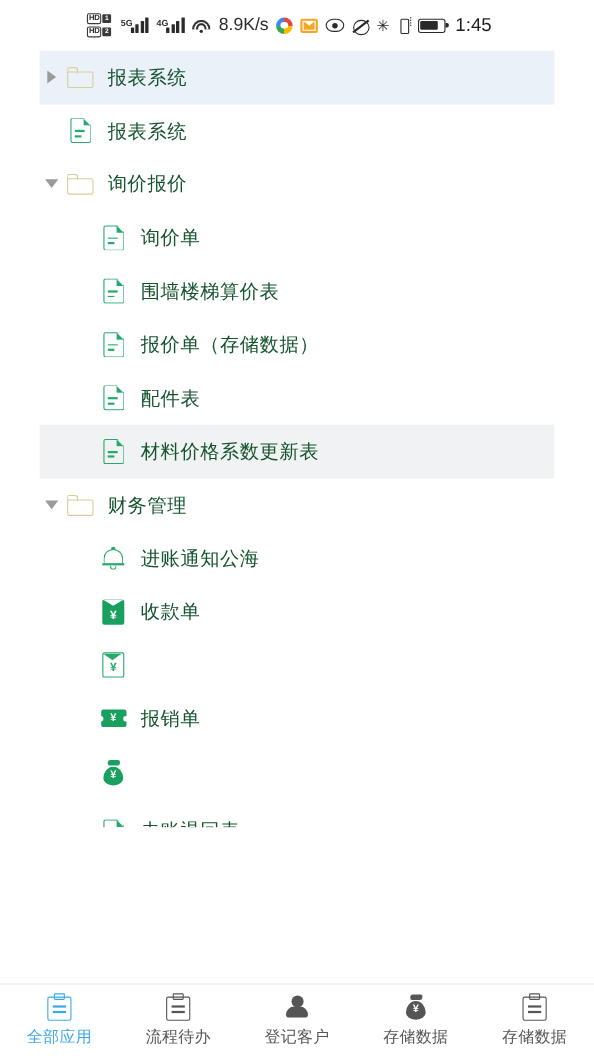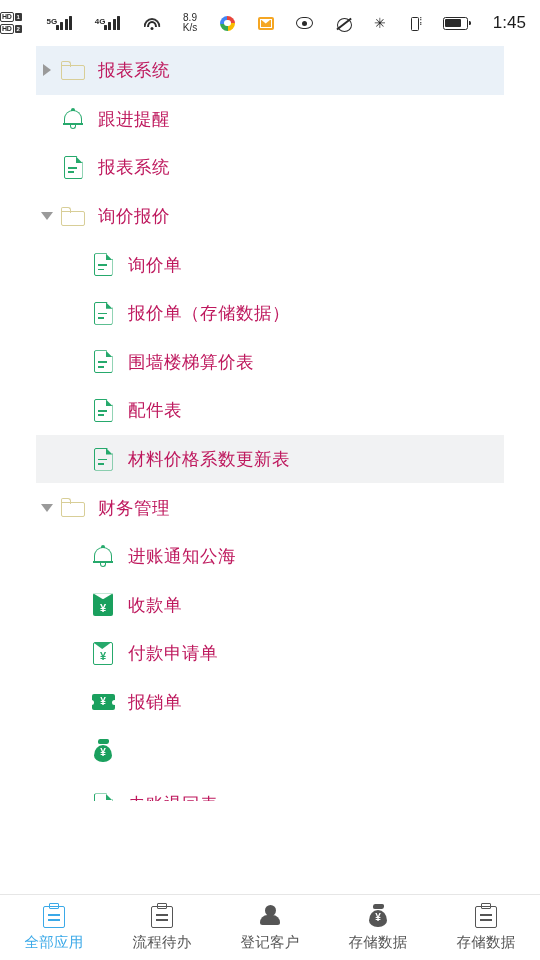--- a/index.html
+++ b/index.html
@@ -7,21 +7,21 @@
     width: 540px; height: 960px;
     background: #ffffff;
     font-family: "Liberation Sans", "DejaVu Sans", sans-serif;
     overflow: hidden;
   }
   #app { position: relative; width: 540px; height: 960px; background: #fff; display: flex; flex-direction: column; }
 
   
   .statusbar {
     height: 46px; flex: 0 0 46px;
-    display: flex; align-items: center; justify-content: space-between;
+    display: flex; align-items: center; justify-content: center;
     padding-right: 14px; gap: 7px;
     background: #ffffff; color: #2a2a2a;
   }
   .sb-hd { display: flex; flex-direction: column; gap: 2px; margin-right: 2px; }
   .hd-row { display: flex; align-items: center; gap: 1px; }
   .hd-badge {
     font-size: 7px; font-weight: 700; line-height: 8px;
     border: 1px solid #3a3a3a; border-radius: 2px;
     padding: 0 1px; letter-spacing: -0.3px;
   }
@@ -38,21 +38,21 @@
   .sig i:nth-child(5) { height: 14px; }
   .wifi { width: 17px; height: 14px; position: relative; }
   .wifi b {
     position: absolute; left: 50%; bottom: 0; transform: translateX(-50%);
     border: 2px solid #2a2a2a; border-bottom: none;
     border-radius: 50% 50% 0 0 / 100% 100% 0 0; display: block;
   }
   .wifi b:nth-child(1) { width: 17px; height: 9px; opacity: .95; bottom: 3px; }
   .wifi b:nth-child(2) { width: 10px; height: 6px; bottom: 3px; }
   .wifi b:nth-child(3) { width: 3px; height: 3px; border-radius: 50%; background: #2a2a2a; border: none; bottom: 0; }
-  .net { display: flex; flex-direction: column; line-height: 10px; font-size: 10px; text-align: center; }
+  .net { display: flex; line-height: 10px; font-size: 16px; text-align: center; }
   .ic-chrome {
     width: 15px; height: 15px; border-radius: 50%;
     background: conic-gradient(#e8453c 0 25%, #f9bb00 0 50%, #35a853 0 75%, #4285f4 0 100%);
     position: relative;
   }
   .ic-chrome::after {
     content: ''; position: absolute; inset: 4.2px; border-radius: 50%; background: #fff;
   }
   .ic-mail {
     width: 16px; height: 13px; background: #f5a623; border-radius: 2px;
@@ -113,21 +113,21 @@
   }
   .row.sel-blue { background: #eaf1f8; margin: 0 36px; }
   .row.sel-gray { background: #f1f2f3; margin: 0 36px; }
   .row .twisty {
     flex: 0 0 22px; width: 22px; display: flex; align-items: center; justify-content: center;
   }
   .tri-r { width: 0; height: 0; border-left: 8px solid #9a9a9a; border-top: 6px solid transparent; border-bottom: 6px solid transparent; }
   .tri-d { width: 0; height: 0; border-top: 8px solid #9a9a9a; border-left: 6px solid transparent; border-right: 6px solid transparent; }
   .row .ic { flex: 0 0 30px; width: 30px; height: 26px; display: flex; align-items: center; justify-content: center; margin-right: 10px; }
   .row .lbl {
-    font-size: 17.5px; color: #be185d; letter-spacing: .5px;
+    font-size: 17.5px; color: #14532d; letter-spacing: .5px;
     font-family: "Liberation Sans", "DejaVu Sans", sans-serif;
     white-space: nowrap;
   }
   .row.lvl0 { padding-left: 0; }
   .row.lvl0-noarrow { padding-left: 22px; }
   .row.lvl1 { padding-left: 52px; }
   .row.cut { height: 26px; overflow: hidden; align-items: flex-start; }
   .row.cut .ic, .row.cut .lbl { transform: translateY(17px); }
 
   
@@ -288,31 +288,20 @@
         <span class="ic">
           <span class="folder">
             <b></b>
             <i></i>
           </span>
         </span>
         <span class="lbl">报表系统</span>
       </div>
       <div class="row lvl0-noarrow">
         <span class="ic">
-          <span class="bell">
-            <u></u>
-            <i></i>
-            <b></b>
-            <s></s>
-          </span>
-        </span>
-        <span class="lbl">跟进提醒</span>
-      </div>
-      <div class="row lvl0-noarrow">
-        <span class="ic">
           <span class="doc">
             <i></i>
             <b></b>
             <s></s>
             <s></s>
           </span>
         </span>
         <span class="lbl">报表系统</span>
       </div>
       <div class="row lvl0">
@@ -340,32 +329,32 @@
       </div>
       <div class="row lvl1">
         <span class="ic">
           <span class="doc">
             <i></i>
             <b></b>
             <s></s>
             <s></s>
           </span>
         </span>
+        <span class="lbl">围墙楼梯算价表</span>
+      </div>
+      <div class="row lvl1">
+        <span class="ic">
+          <span class="doc">
+            <i></i>
+            <b></b>
+            <s></s>
+            <s></s>
+          </span>
+        </span>
         <span class="lbl">报价单（存储数据）</span>
-      </div>
-      <div class="row lvl1">
-        <span class="ic">
-          <span class="doc">
-            <i></i>
-            <b></b>
-            <s></s>
-            <s></s>
-          </span>
-        </span>
-        <span class="lbl">围墙楼梯算价表</span>
       </div>
       <div class="row lvl1">
         <span class="ic">
           <span class="doc">
             <i></i>
             <b></b>
             <s></s>
             <s></s>
           </span>
         </span>
@@ -414,21 +403,20 @@
         </span>
         <span class="lbl">收款单</span>
       </div>
       <div class="row lvl1">
         <span class="ic">
           <span class="env-o">
             <b></b>
             <s>¥</s>
           </span>
         </span>
-        <span class="lbl">付款申请单</span>
       </div>
       <div class="row lvl1">
         <span class="ic">
           <span class="ticket">
             <i></i>
             <b></b>
             <s>¥</s>
           </span>
         </span>
         <span class="lbl">报销单</span>

